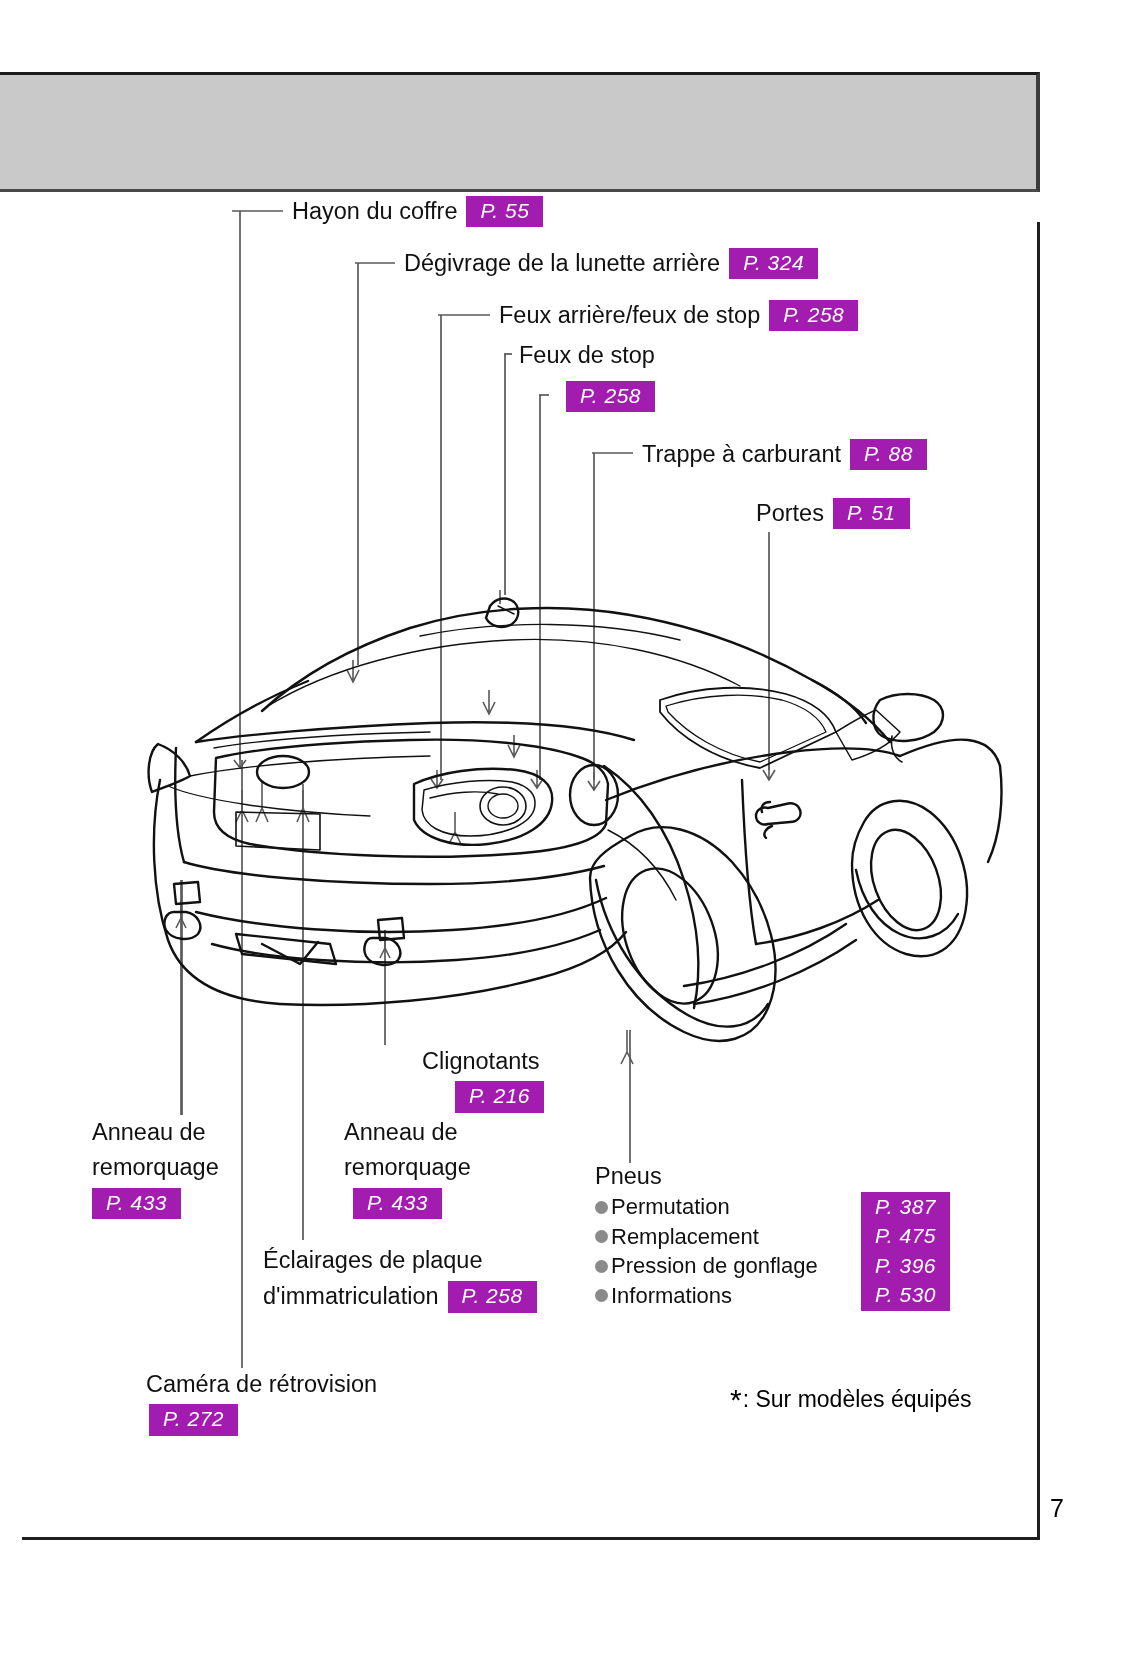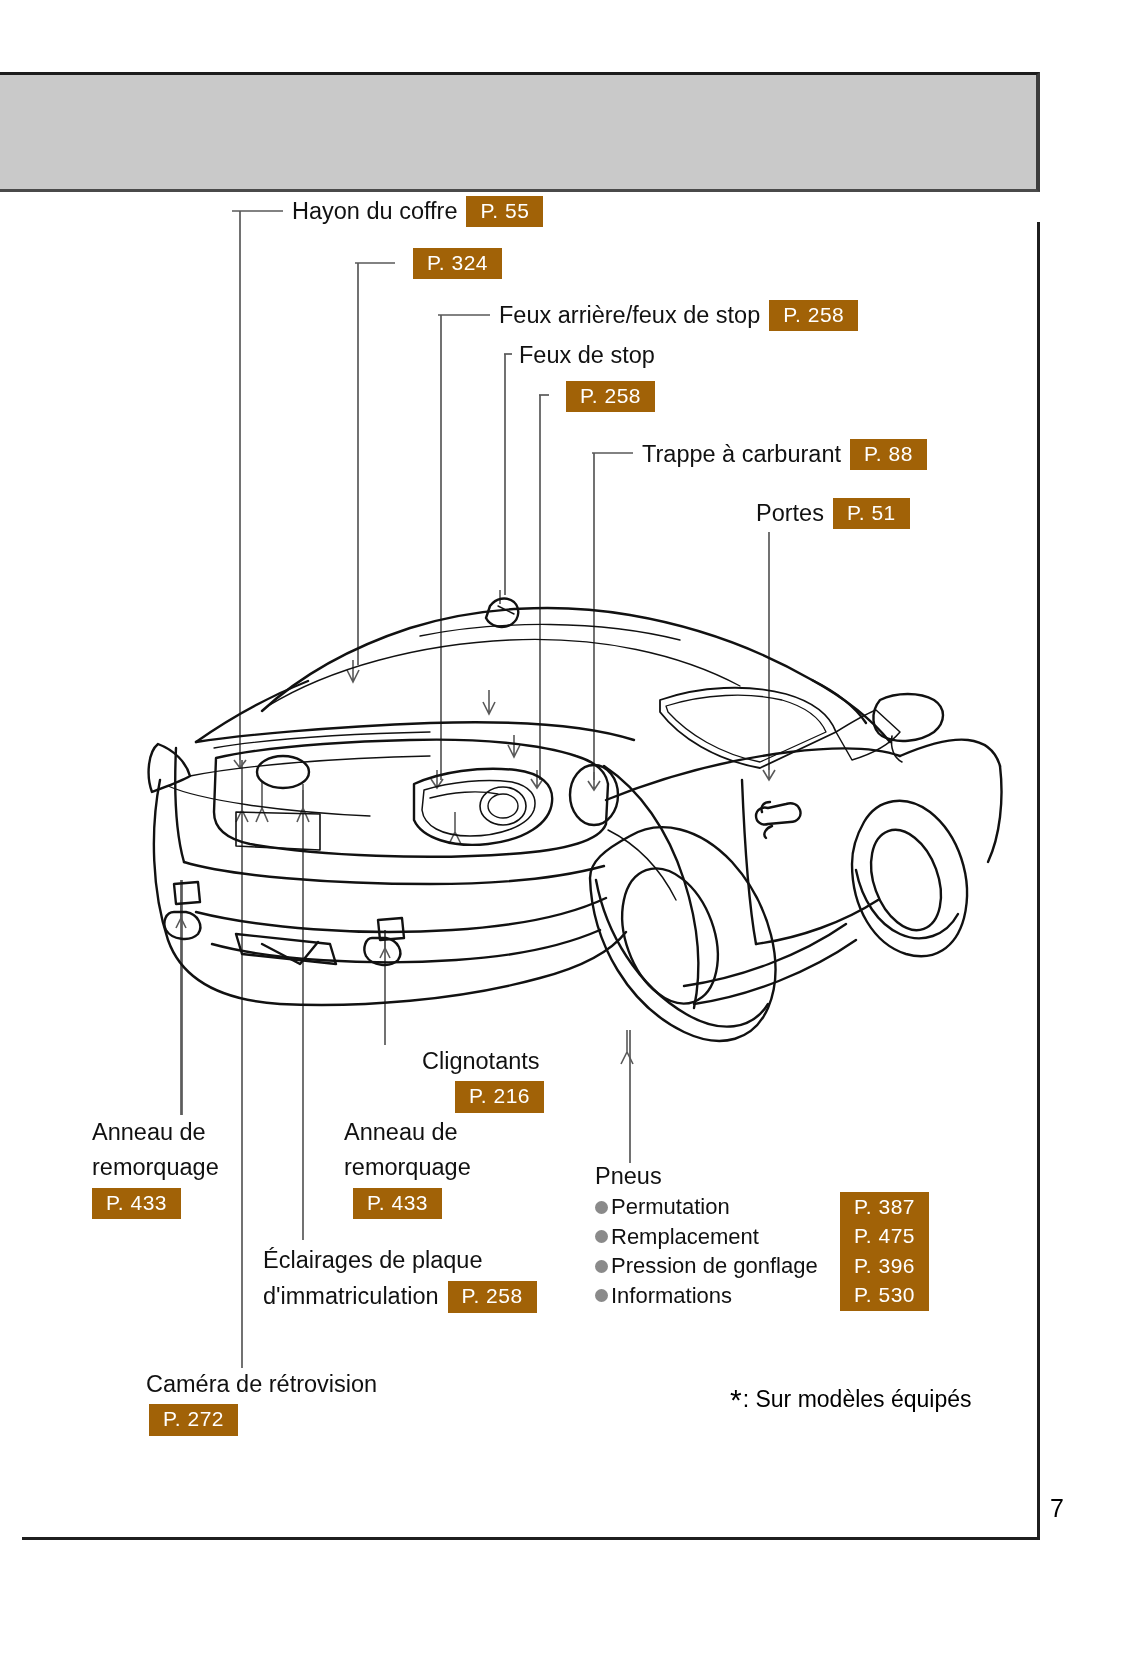--- a/index.html
+++ b/index.html
@@ -66,28 +66,29 @@
     color: #111;
   }
   .callout.stacked {
     display: block;
   }
   .label-text {
     white-space: nowrap;
   }
   .pagebadge {
     display: inline-block;
-    background: #a16207;
+    background: #a21caf;
     color: #ffffff;
     font-size: 21px;
     letter-spacing: 0.5px;
     padding: 3px 14px 4px 14px;
     margin-left: 9px;
     line-height: 1.15;
     vertical-align: middle;
+    font-style: italic;
   }
   .pagebadge.nomargin { margin-left: 0; }
   .badge-row {
     display: flex;
     align-items: center;
   }
 
   
   .bullet-line {
     display: flex;
@@ -101,21 +102,21 @@
     background: #8a8a8a;
     display: inline-block;
     margin-right: 3px;
     flex: 0 0 auto;
   }
   .bullet-label {
     font-size: 22px;
   }
   .bullet-badge-wrap {
     position: absolute;
-    left: 245px;
+    left: 266px;
   }
 
   .footnote {
     position: absolute;
     font-size: 23px;
   }
   .asterisk {
     font-size: 30px;
     line-height: 0.8;
     vertical-align: -3px;
@@ -316,20 +317,21 @@
       <path d="M168 786 C 200 800 280 812 370 816" stroke-width="1.3"></path>
     </g>
   </svg>
 
   <div class="callout" style="left:292px; top:196px;">
     <span class="label-text">Hayon du coffre</span>
     <span class="pagebadge">P. 55</span>
   </div>
 
   <div class="callout" style="left:404px; top:248px;">
+    <span class="label-text">Dégivrage de la lunette arrière</span>
     <span class="pagebadge">P. 324</span>
   </div>
 
   <div class="callout" style="left:499px; top:300px;">
     <span class="label-text">Feux arrière/feux de stop</span>
     <span class="pagebadge">P. 258</span>
   </div>
 
   <div class="callout" style="left:519px; top:341px;">
     <span class="label-text">Feux de stop</span>

